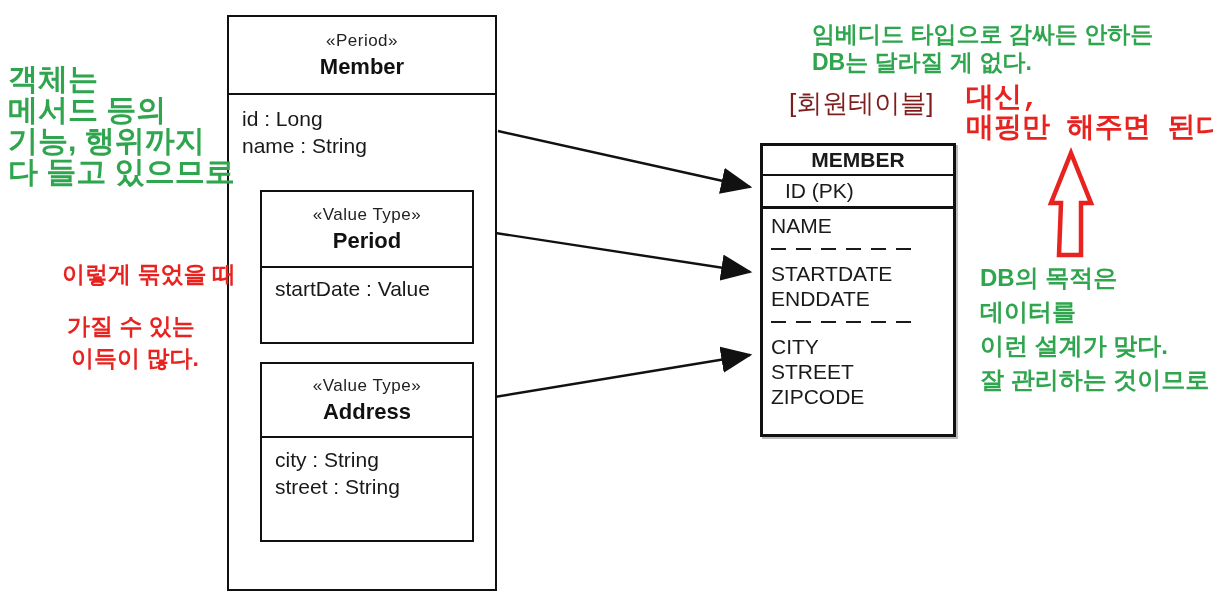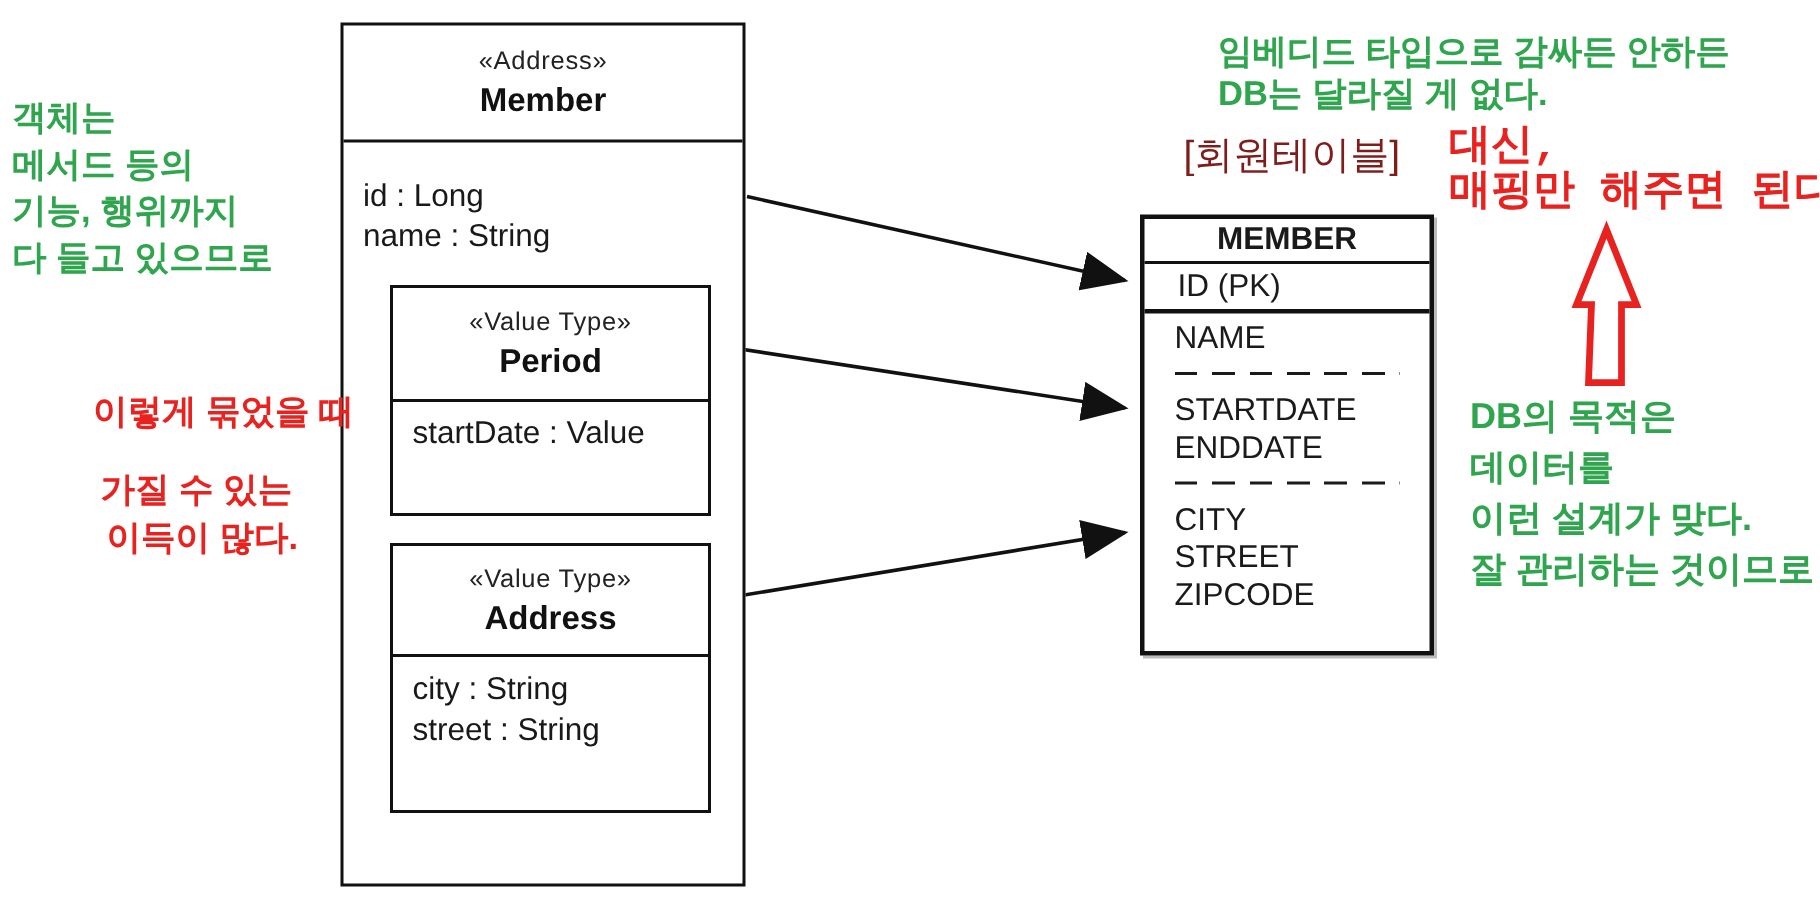--- a/index.html
+++ b/index.html
@@ -12,38 +12,38 @@
     color: #1a1a1a;
     overflow: hidden;
   }
   svg.overlay { position: absolute; left: 0; top: 0; width: 1213px; height: 605px; pointer-events: none; }
 
   
   .uml-box { position: absolute; background: #ffffff; border: 2px solid #111111; box-sizing: border-box; }
   .uml-head { display: flex; flex-direction: column; align-items: center; justify-content: center; border-bottom: 2px solid #111111; box-sizing: border-box; }
   .stereotype { font-size: 17px; color: #222222; letter-spacing: 0.5px; }
   .uml-name { font-size: 22px; font-weight: bold; color: #111111; margin-top: 3px; }
-  .uml-attrs { padding: 22px 13px; font-size: 21px; line-height: 27px; color: #191919; }
+  .uml-attrs { padding: 10px 13px; font-size: 21px; line-height: 27px; color: #191919; }
 
   
   .db-table { position: absolute; background: #ffffff; border: 3px solid #111111; box-sizing: border-box; box-shadow: 2px 2px 0 #bbbbbb; }
   .db-title { height: 30px; display: flex; align-items: center; justify-content: center; font-size: 21px; font-weight: bold; border-bottom: 2px solid #111111; box-sizing: border-box; }
   .db-pk { height: 33px; display: flex; align-items: center; padding-left: 22px; font-size: 21px; border-bottom: 3px solid #111111; box-sizing: border-box; }
-  .db-body { padding: 4px 20px; font-size: 21px; line-height: 25px; }
+  .db-body { padding: 4px 8px; font-size: 21px; line-height: 25px; }
   .dash-sep { height: 2px; margin: 10px 0 11px 0; width: 150px;
               background: repeating-linear-gradient(90deg, #1a1a1a 0 15px, transparent 15px 25px); }
 
   .table-caption { position: absolute; font-size: 26px; color: #7f1d1d; }
 
   
   .note { position: absolute; font-weight: bold; white-space: nowrap; }
   .note .ln { display: block; }
   .green { color: #2fa54e; }
   .red { color: #e8221f; }
-  .note-left-green { left: 8px; top: 63px; font-size: 23px; line-height: 31px; }
+  .note-left-green { left: 8px; top: 63px; font-size: 30px; line-height: 31px; }
   .note-left-red { left: 62px; top: 258px; font-size: 23px; line-height: 32px; }
   .note-top-green { left: 812px; top: 20px; font-size: 23px; line-height: 28px; }
   .note-top-red { left: 966px; top: 84px; font-size: 28px; line-height: 30px; font-family: Liberation Mono, monospace; }
   .note-bottom-green { left: 980px; top: 261px; font-size: 24px; line-height: 34px; }
 </style>
 </head>
 <body>
 
 <div id="canvas">
 
@@ -61,21 +61,21 @@
     </g>
     <g>
       <line x1="476" y1="400" x2="750" y2="355" stroke="#111111" stroke-width="2.4" marker-end="url(#arrowhead)"></line>
     </g>
     <path d="M 267,231 C 255,244 243,259 238,276 C 234,291 241,303 237,318 C 234,334 243,346 245,361 C 247,378 251,394 259,406 L 268,420" fill="none" stroke="#e8221f" stroke-width="3.5" stroke-linecap="round"></path>
     <polygon points="1071,153 1091,203 1081,203 1081,255 1059,255 1061,203 1051,203" fill="#ffffff" stroke="#e8221f" stroke-width="4.5" stroke-linejoin="miter"></polygon>
   </svg>
 
   <div class="uml-box" style="left:227px; top:15px; width:270px; height:576px;">
     <div class="uml-head" style="height:78px;">
-      <span class="stereotype">«Address»</span>
+      <span class="stereotype">«Period»</span>
       <span class="uml-name">Member</span>
     </div>
     <div class="uml-attrs">
       <div>id : Long</div>
       <div>name : String</div>
     </div>
 
     <div class="uml-box" style="left:31px; top:173px; width:214px; height:154px;">
       <div class="uml-head" style="height:76px;">
         <span class="stereotype">«Value Type»</span>

